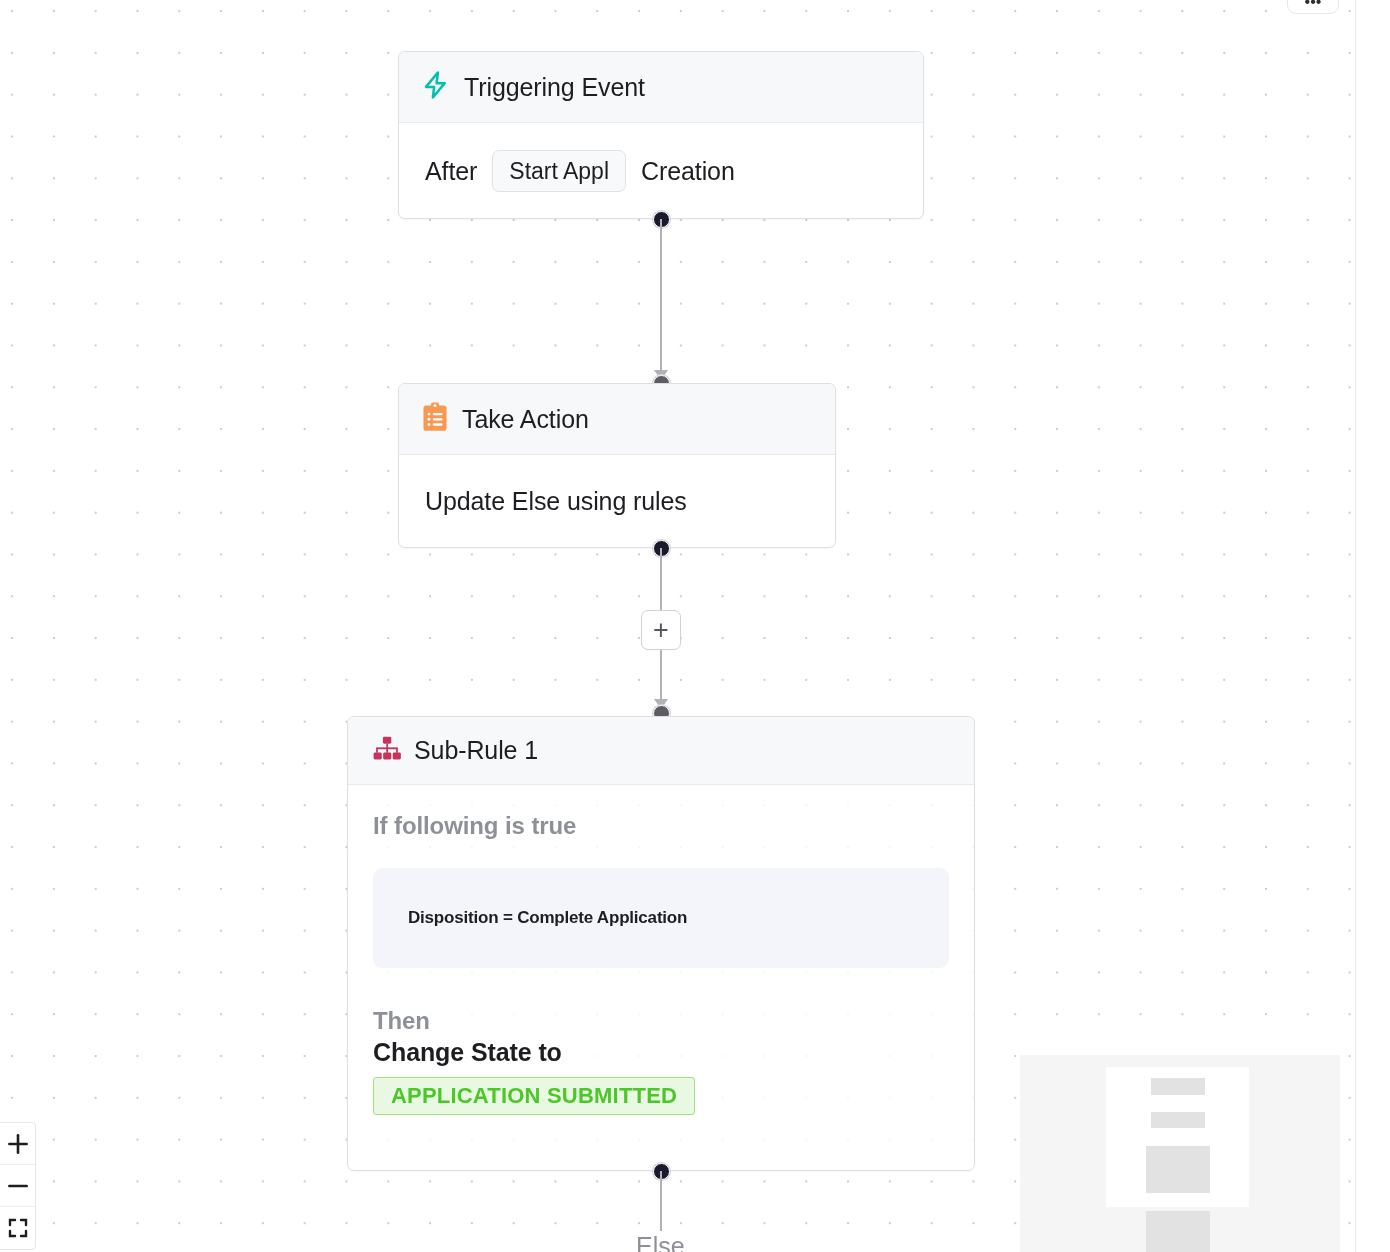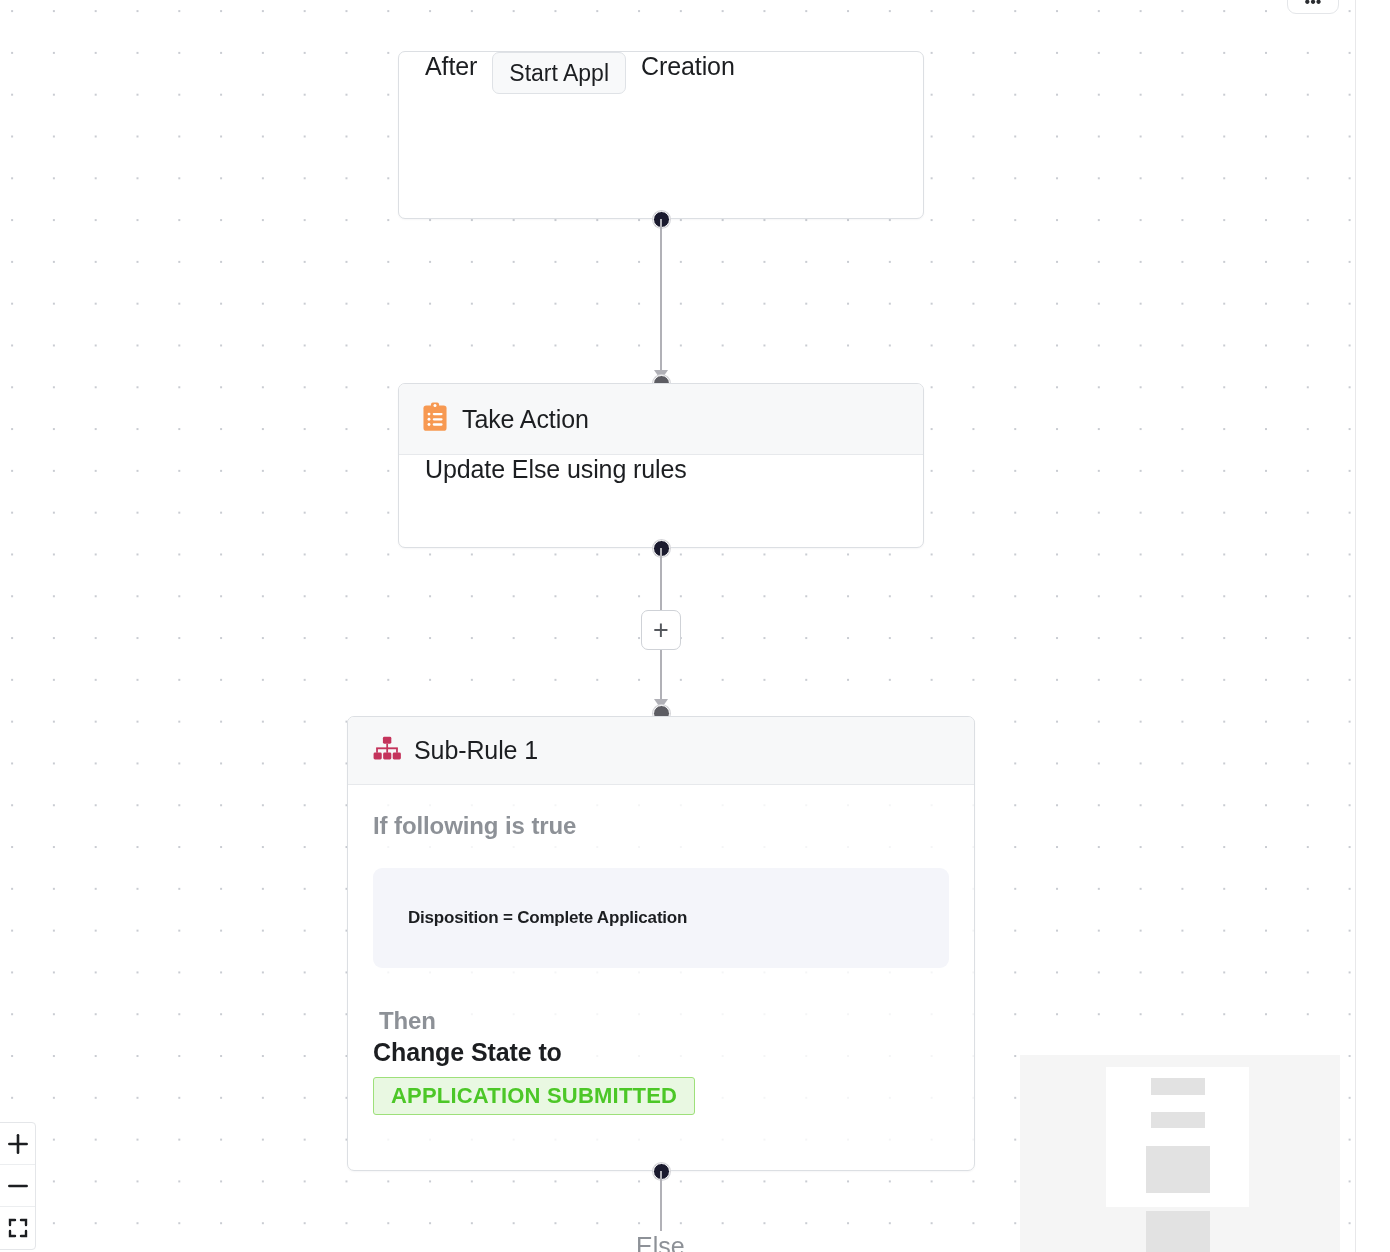--- a/index.html
+++ b/index.html
@@ -53,21 +53,21 @@
   }
   .node-title {
     font-size: 25px;
     color: #1c1e21;
     letter-spacing: -0.1px;
     white-space: nowrap;
   }
   .node-body {
     padding: 0 26px;
     display: flex;
-    align-items: flex-start;
+    align-items: center;
   }
   .node-body-text {
     font-size: 25px;
     color: #1c1e21;
     letter-spacing: -0.1px;
   }
 
   
   #node-trigger { left: 398px; top: 51px; width: 526px; height: 168px; }
   #node-trigger .node-header { height: 71px; }
@@ -82,21 +82,21 @@
     margin: 0 15px;
     background: #f8f9fa;
     border: 1px solid #dfe2e6;
     border-radius: 7px;
     font-size: 23px;
     color: #1c1e21;
     white-space: nowrap;
   }
 
   
-  #node-action { left: 398px; top: 383px; width: 526px; height: 165px; }
+  #node-action { left: 398px; top: 383px; width: 438px; height: 165px; }
   #node-action .node-header { height: 71px; }
   #node-action .node-body   { height: 93px; }
 
   
   #node-subrule {
     left: 347px; top: 716px; width: 628px; height: 455px;
     background: rgba(255,255,255,.80);
   }
   #node-subrule .node-header { height: 68px; padding: 0 25px; gap: 13px; }
   .subrule-body { padding: 27px 25px 0 25px; font-weight: bold; }
@@ -111,21 +111,21 @@
     height: 100px;
     display: flex;
     align-items: center;
     padding-left: 35px;
     background: #f4f5fa;
     border-radius: 9px;
     font-size: 17px;
     color: #1c1e21;
     letter-spacing: -0.2px;
   }
-  .then-label { margin-top: 39px; margin-left: 6px; }
+  .then-label { margin-top: 39px; }
   .then-action {
     margin-top: 3px;
     font-size: 25px;
     color: #1c1e21;
     letter-spacing: -0.1px;
   }
   .state-badge {
     display: inline-flex;
     align-items: center;
     margin-top: 10px;
@@ -249,20 +249,28 @@
   .dots-glyph { font-size: 16px; color: #2b2d31; line-height: 1; }
 </style>
 </head>
 <body>
 
 <div id="canvas">
 
   <div id="right-divider"></div>
 
   <div class="node" id="node-trigger">
+    <div class="node-header">
+      <span>
+        <svg width="30" height="32" viewBox="0 0 24 24" fill="none" stroke="#00bfb2" stroke-width="2" stroke-linejoin="round" stroke-linecap="round">
+          <polygon points="13.5,2 4,13.5 10.5,13.5 9.5,22 19,10.5 12.5,10.5"></polygon>
+        </svg>
+      </span>
+      <span class="node-title">Triggering Event</span>
+    </div>
     <div class="node-body">
       <span class="node-body-text">After</span>
       <span class="chip">Start Appl</span>
       <span class="node-body-text">Creation</span>
     </div>
   </div>
 
   <div class="dot-src" style="left:653px; top:211px;"></div>
   <div class="edge-line" style="left:660px; top:219px; height:155px;"></div>
   <div class="arrow-head" style="left:654px; top:370px;"></div>

